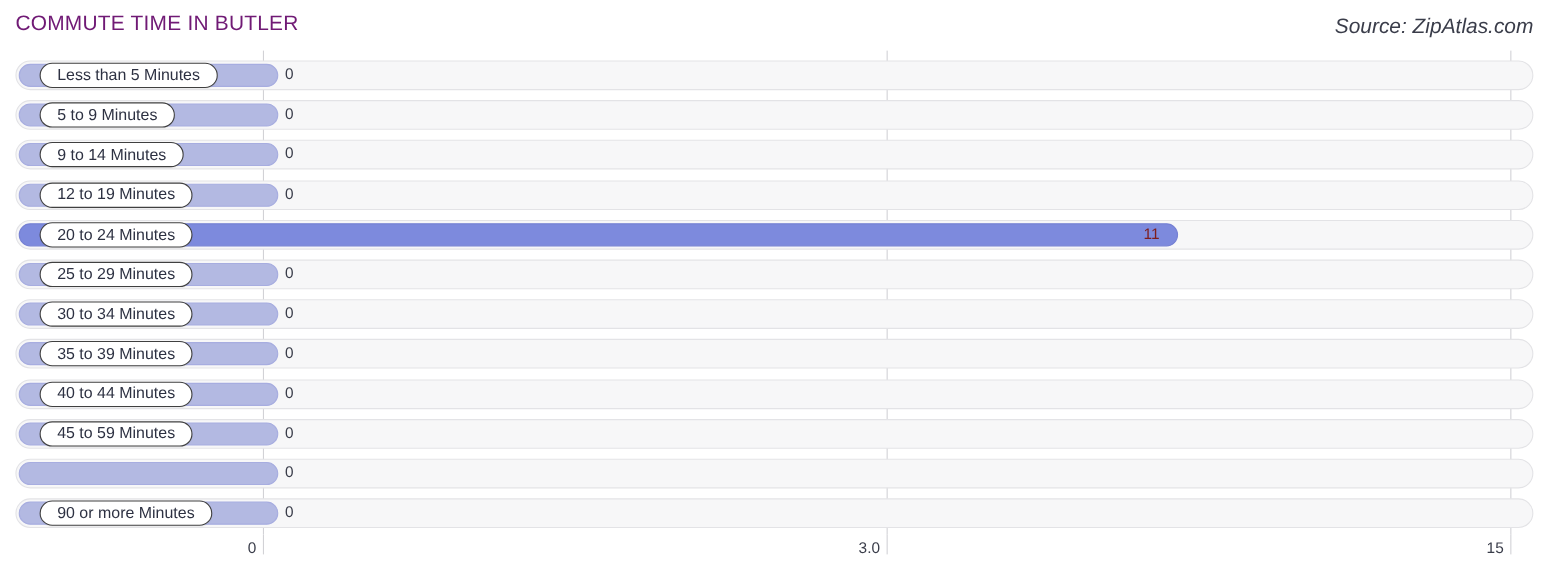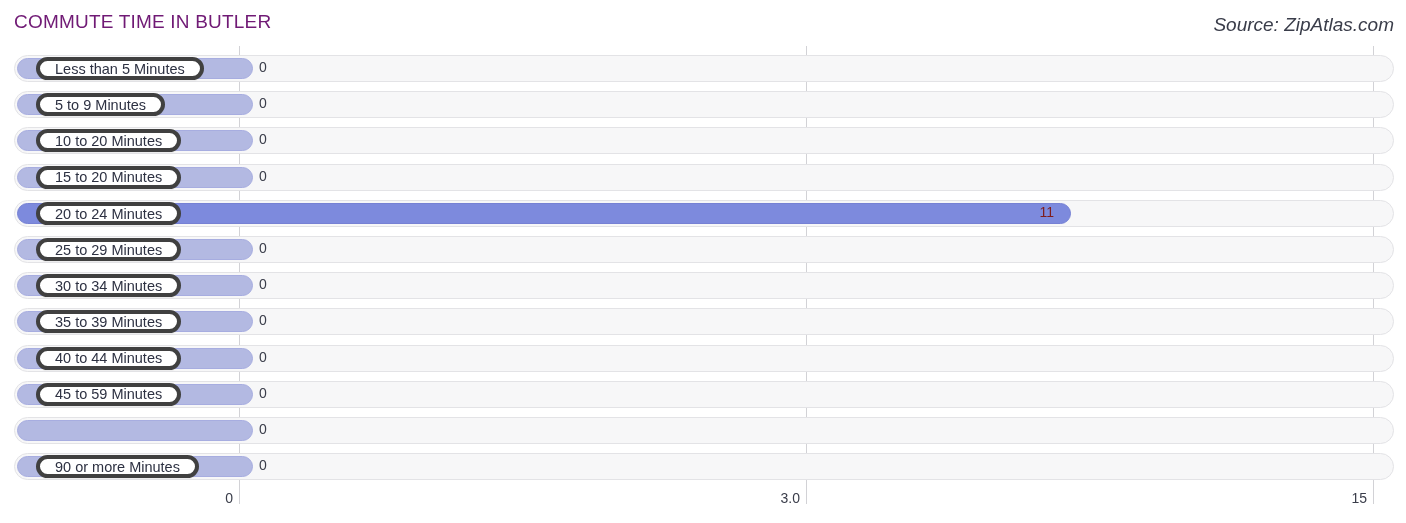--- a/index.html
+++ b/index.html
@@ -117,21 +117,21 @@
   .label-pill {
     position: absolute;
     left: 22px;
     top: 2px;
     height: 23px;
     box-sizing: border-box;
     display: flex;
     align-items: center;
     padding: 0 15px;
     background: #ffffff;
-    border: 4px solid #404040;
+    border: 1px solid #404040;
     border-radius: 12px;
     font-size: 14.5px;
     color: #2d3142;
     white-space: nowrap;
     box-shadow: 0 1px 1px rgba(0,0,0,0.05);
   }
 
   
   .value-out {
     position: absolute;
@@ -201,29 +201,29 @@
         <div class="bar" style="width: 236px;"></div>
         <div class="label-pill">
           <span>5 to 9 Minutes</span>
         </div>
         <div class="value-out" style="left: 245px;">0</div>
       </div>
       <div class="row" style="top: 81.4px;">
         <div class="track"></div>
         <div class="bar" style="width: 236px;"></div>
         <div class="label-pill">
-          <span>10 to 20 Minutes</span>
+          <span>9 to 14 Minutes</span>
         </div>
         <div class="value-out" style="left: 245px;">0</div>
       </div>
       <div class="row" style="top: 117.6px;">
         <div class="track"></div>
         <div class="bar" style="width: 236px;"></div>
         <div class="label-pill">
-          <span>15 to 20 Minutes</span>
+          <span>12 to 19 Minutes</span>
         </div>
         <div class="value-out" style="left: 245px;">0</div>
       </div>
       <div class="row" style="top: 154px;">
         <div class="track"></div>
         <div class="bar highlight" style="width: 1053.6px;"></div>
         <div class="label-pill">
           <span>20 to 24 Minutes</span>
         </div>
         <div class="value-in" style="left: 1025.6px;">11</div>

